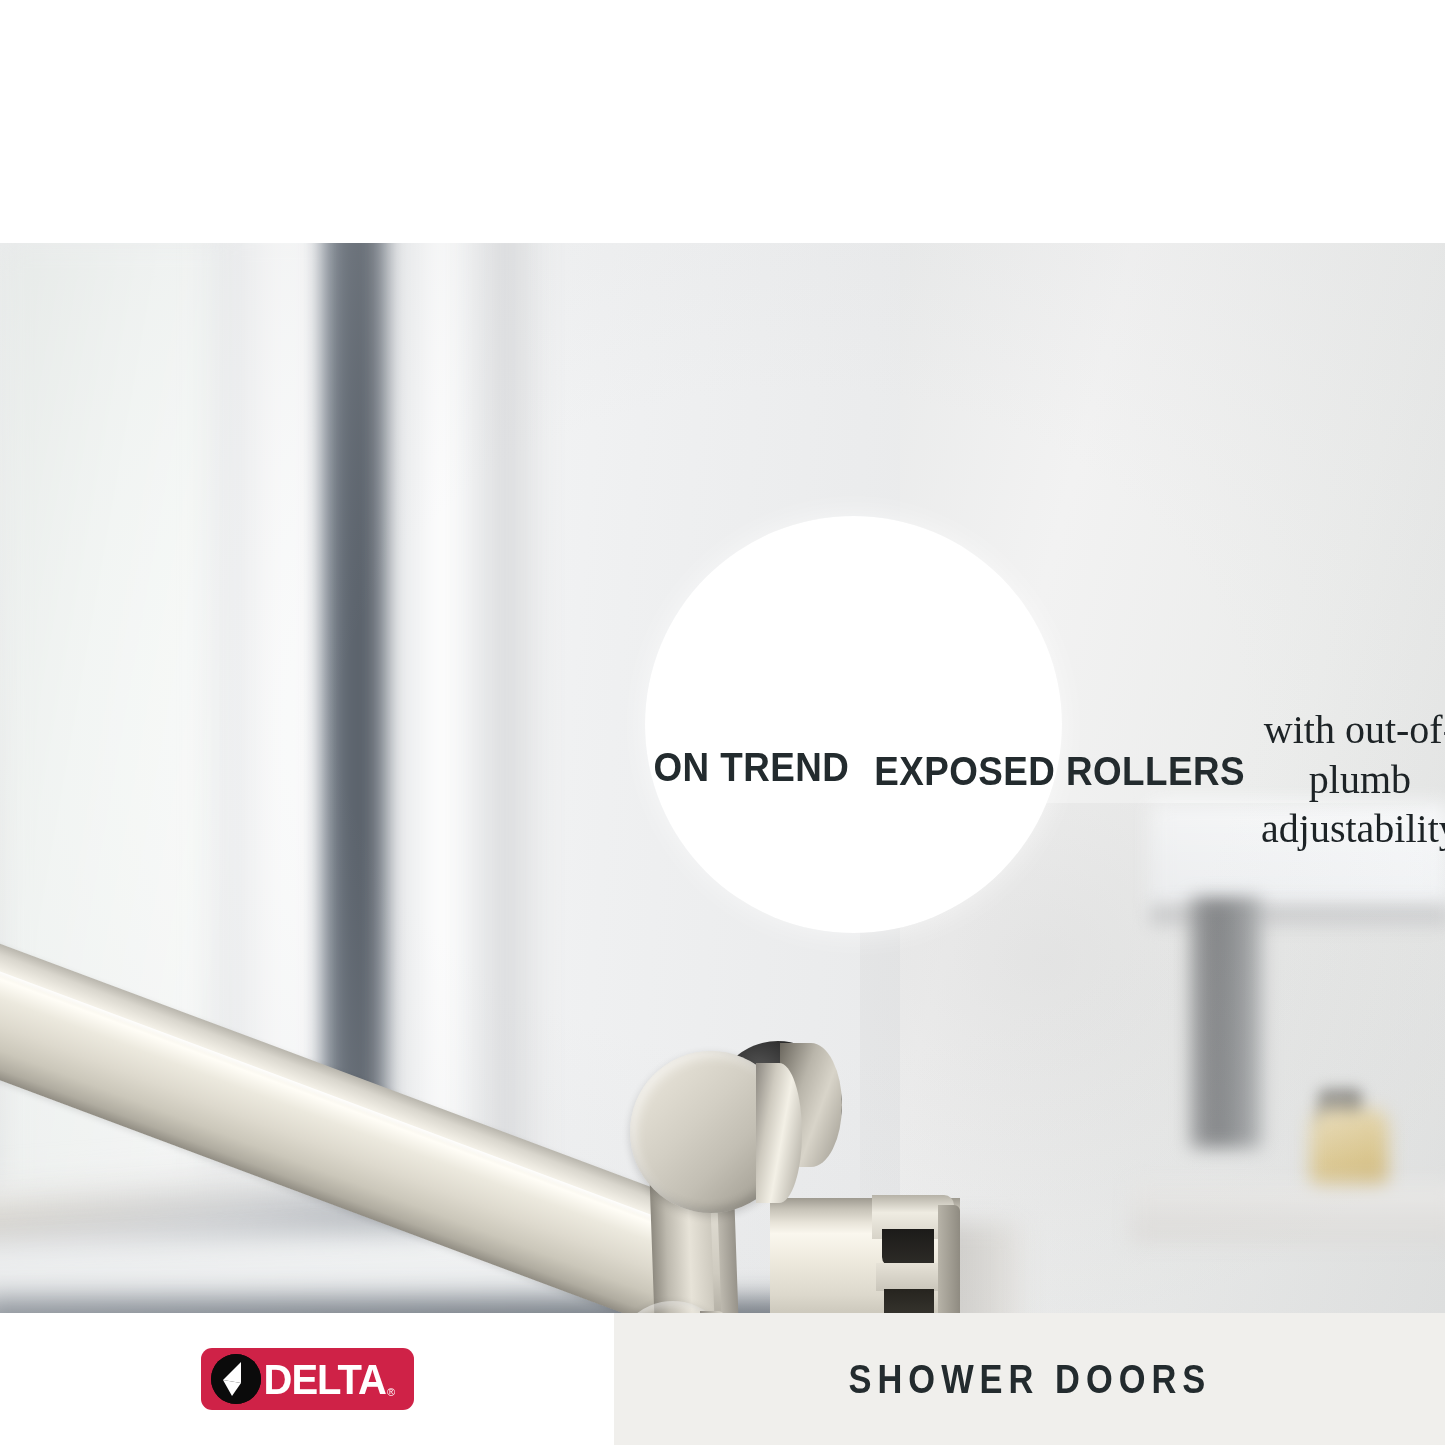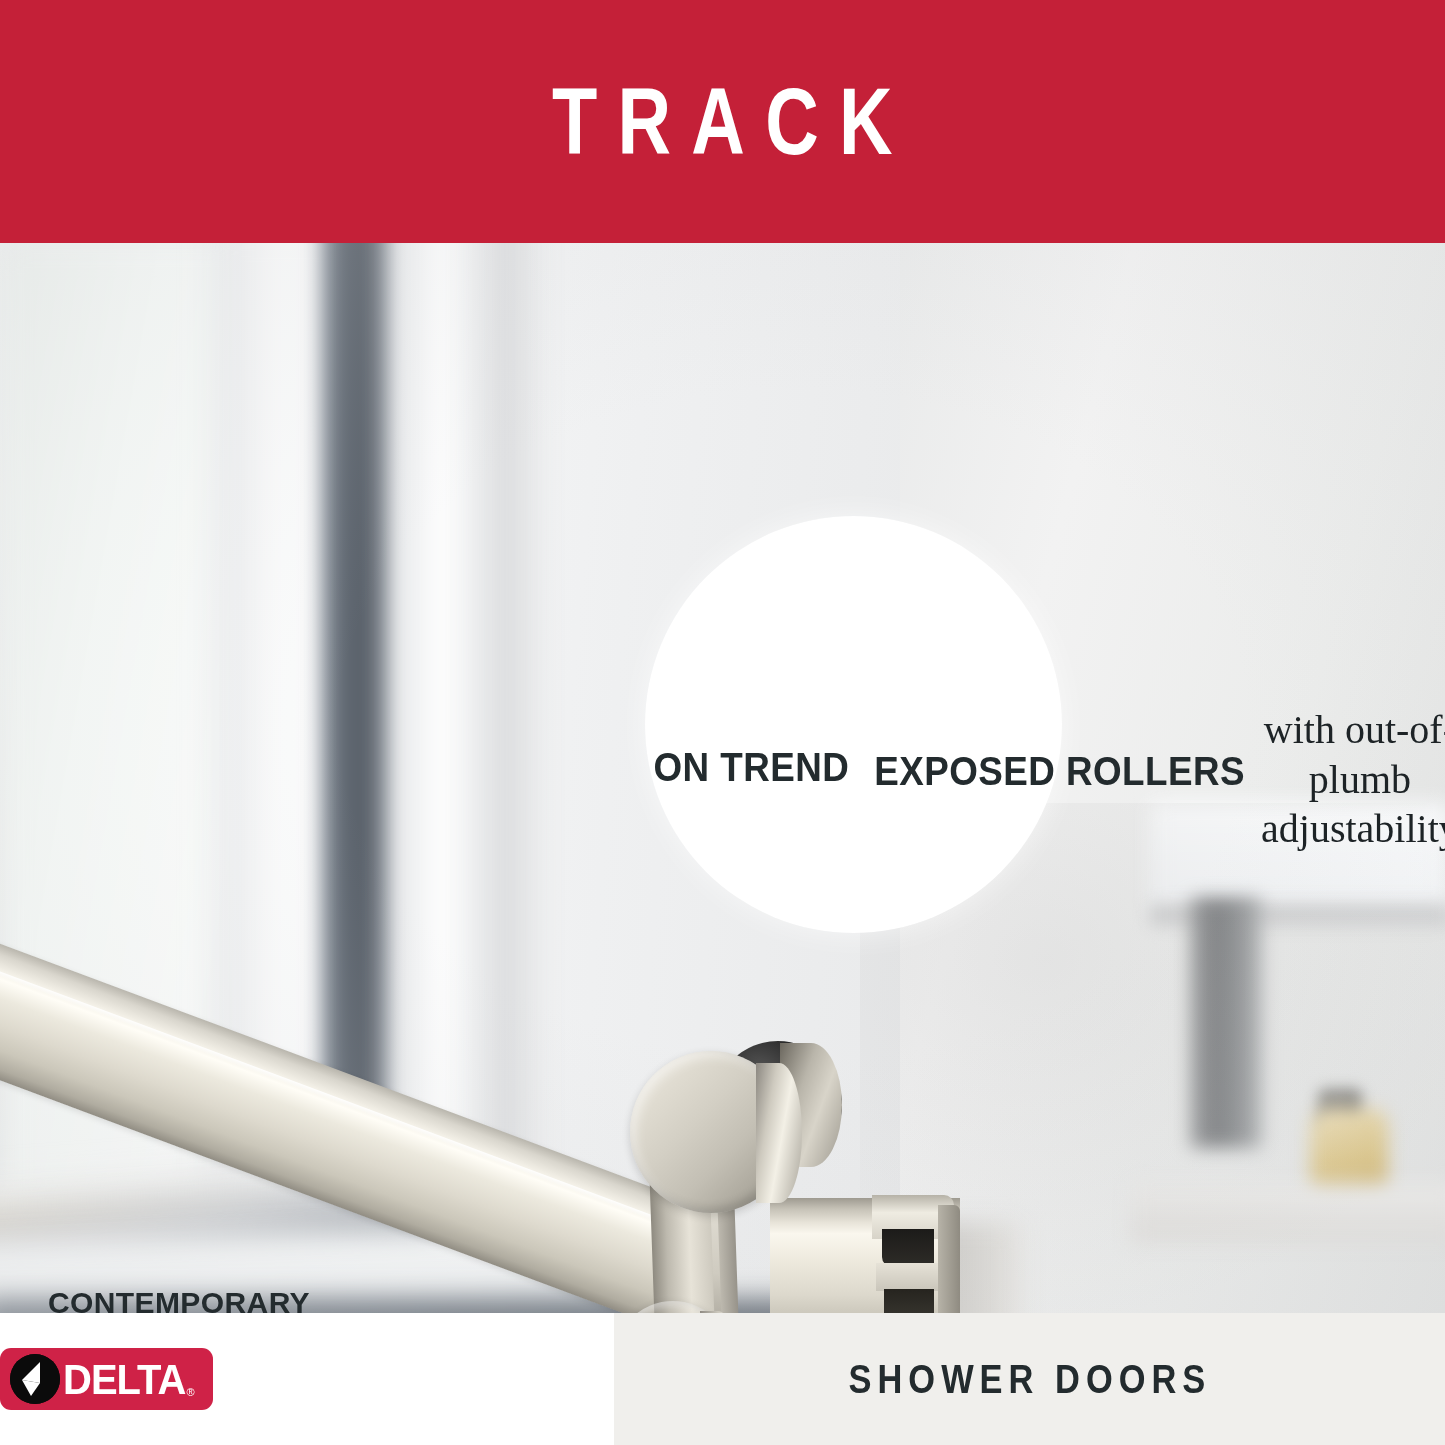--- a/index.html
+++ b/index.html
@@ -303,21 +303,21 @@
     transform:scaleX(.95);
   }
 
   
   .footer{
     position:absolute;left:0;top:1313px;width:1445px;height:132px;
     display:flex;
   }
   .footer-left{
     width:614px;height:132px;background:#ffffff;
-    display:flex;align-items:center;
+    display:flex;align-items:center;justify-content:center;
   }
   .footer-right{
     width:831px;height:132px;background:#f0efec;
     display:flex;align-items:center;justify-content:center;
   }
   .footer-right-text{
     color:#232b2e;
     font-family:"Liberation Sans Narrow","Liberation Sans",sans-serif;
     font-weight:bold;font-size:40px;letter-spacing:7px;
     transform:scaleX(.86);white-space:nowrap;
@@ -343,23 +343,20 @@
   .delta-reg{
     color:#ffffff;font-size:11px;margin-left:1px;align-self:flex-end;
     margin-bottom:12px;font-family:"Liberation Sans",sans-serif;
   }
 </style>
 </head>
 <body>
 
 <div class="page">
 
-  <div class="header">
-    <div class="header-title">TRACK</div>
-  </div>
 
   <div class="photo">
 
     <div class="wall-right"></div>
     <div class="wall-mid"></div>
     <div class="shelf-back"></div>
     <div class="shelf-ledge"></div>
     <div class="bottle-grey"></div>
     <div class="bottle-cap"></div>
     <div class="bottle-amber"></div>
@@ -398,24 +395,20 @@
     <div class="disc-small"></div>
     <div class="disc-small-edge"></div>
 
     <div class="callout">
       <div class="callout-l1">ON TREND</div>
       <div class="callout-l2">EXPOSED ROLLERS</div>
       <div class="callout-sub">with out-of-plumb adjustability</div>
       <div class="callout-dash"></div>
     </div>
 
-    <div class="caption-left">
-      <div>CONTEMPORARY</div>
-
-    </div>
 
 
   </div>
 
   <div class="footer">
     <div class="footer-left">
       <div class="delta-logo">
         <div class="delta-mark">
           <svg width="50" height="50" viewBox="0 0 50 50" aria-hidden="true">
             <circle cx="25" cy="25" r="25" fill="#0b0b0b"></circle>

